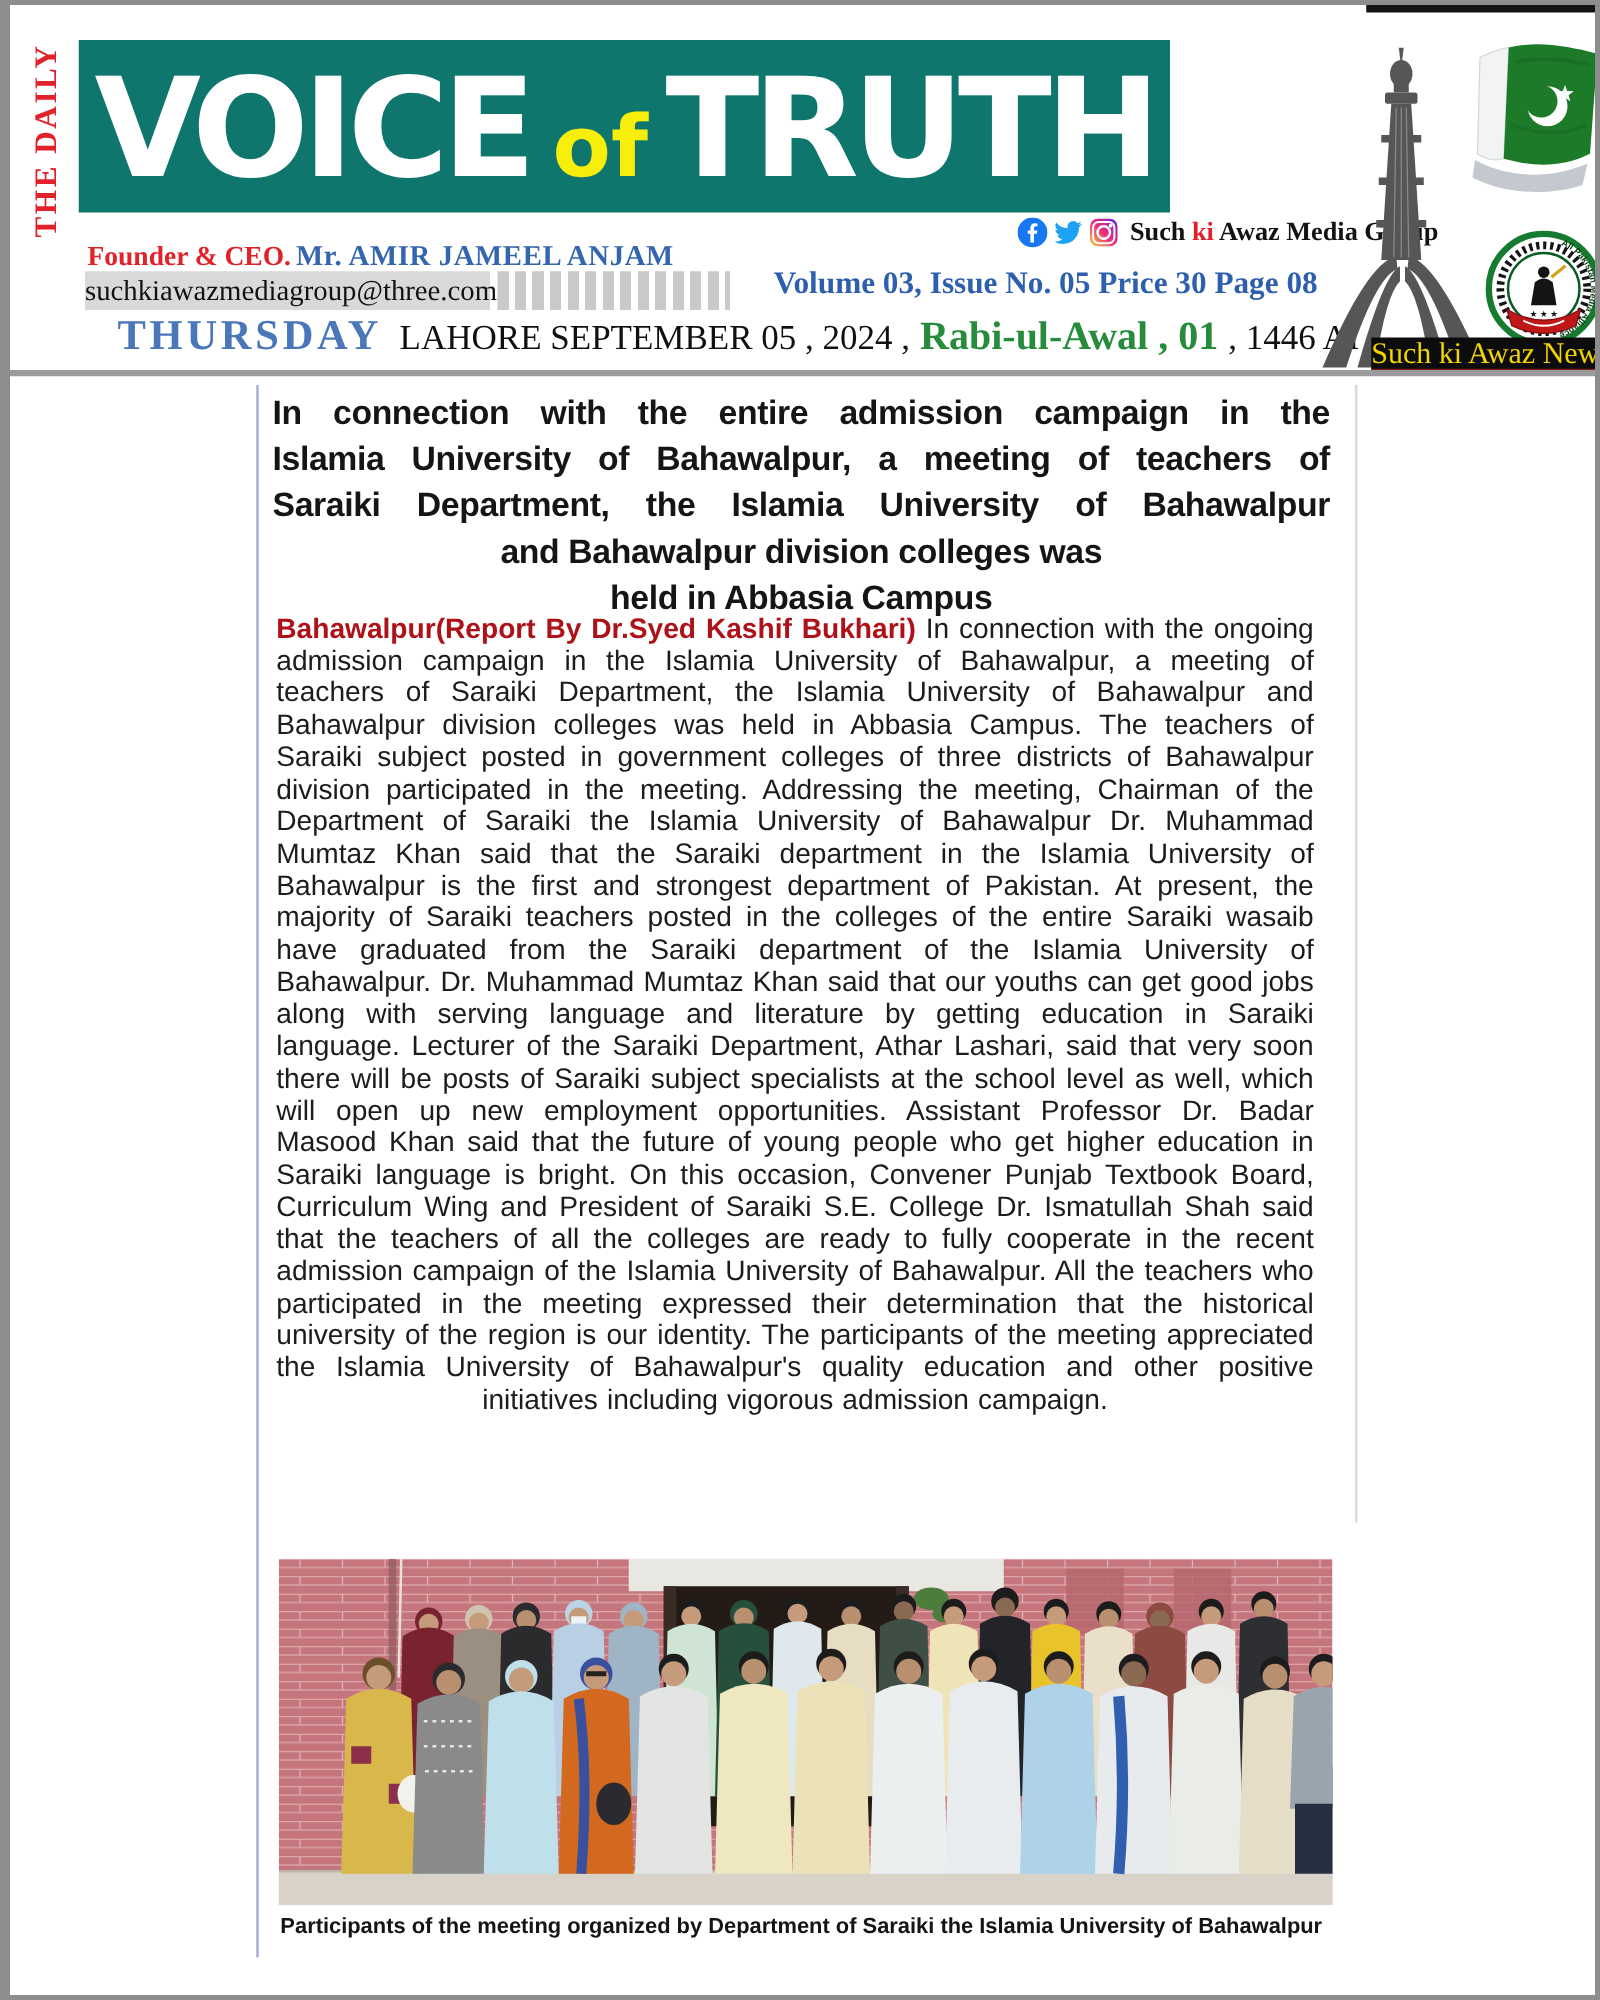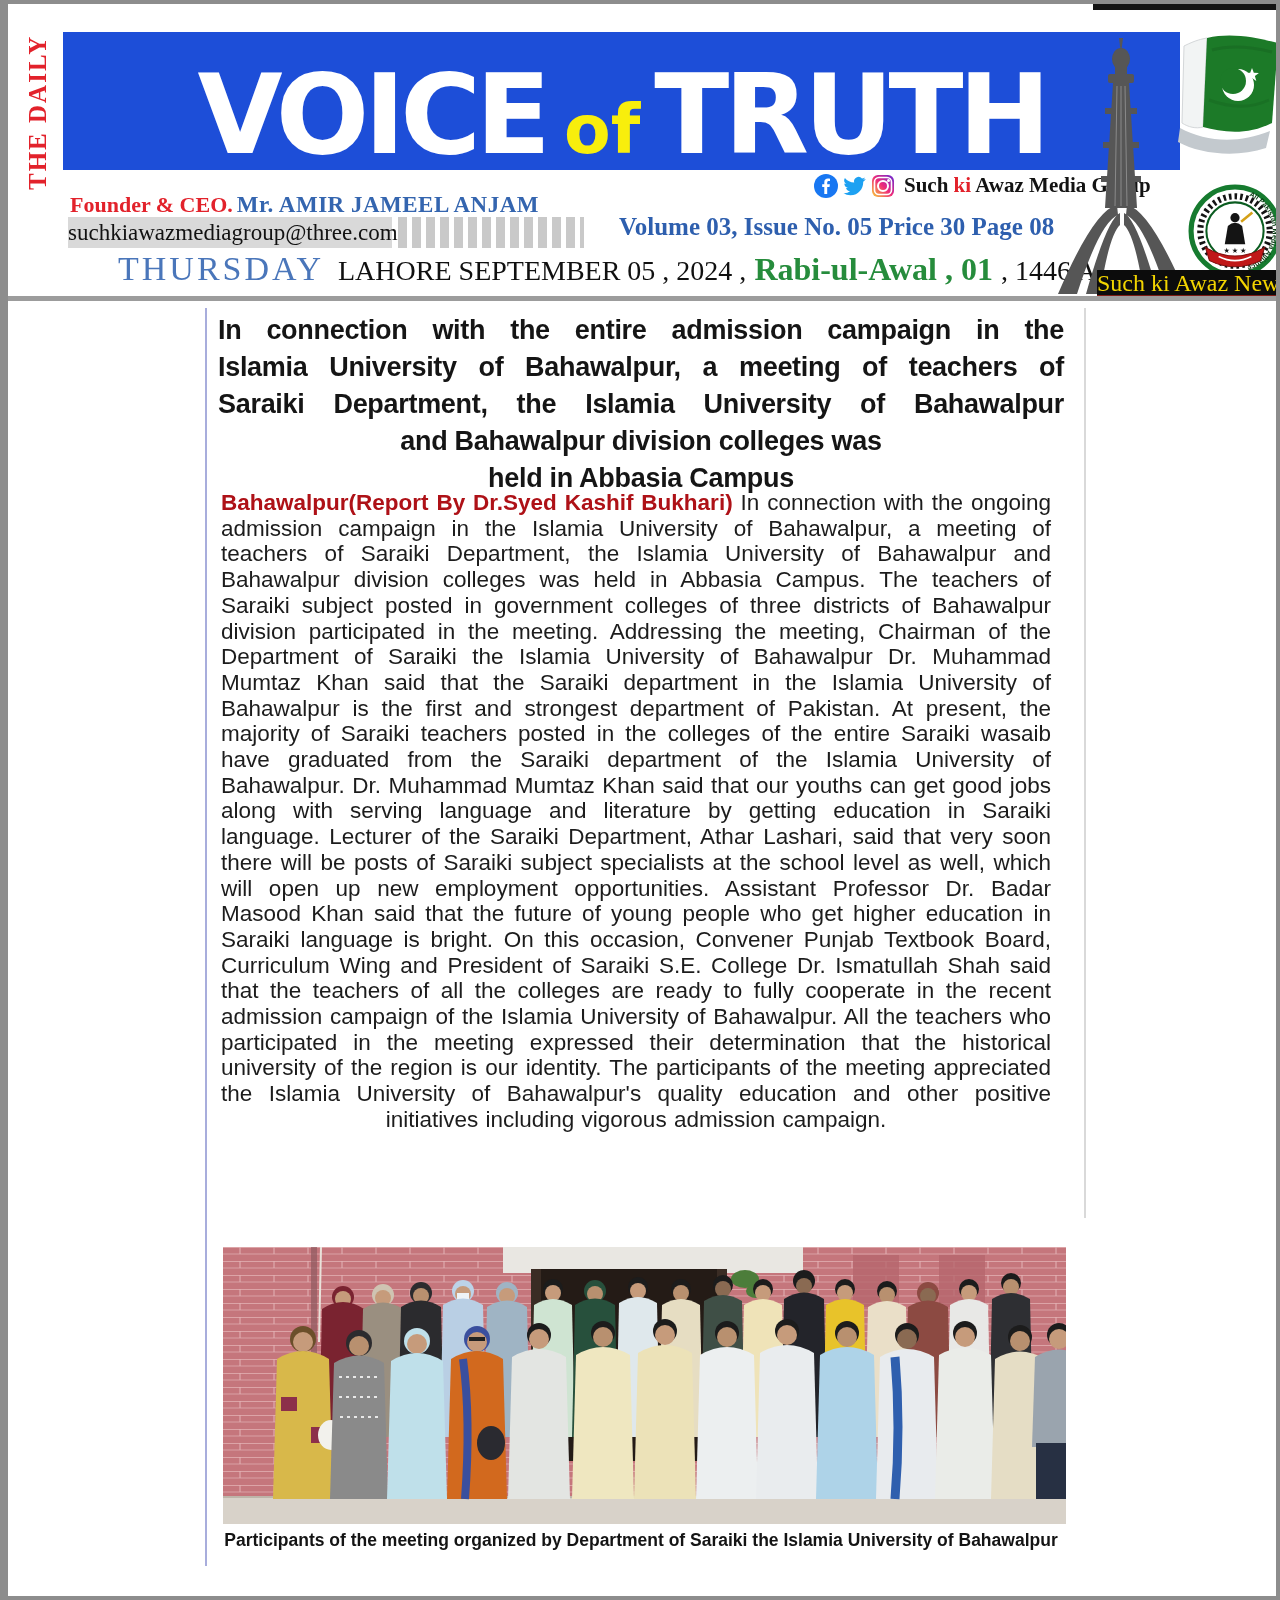--- a/index.html
+++ b/index.html
@@ -12,23 +12,23 @@
   }
   
   .topblack { position:absolute; left:1085px; top:0; width:191px; height:6px; background:#141414; }
   .the-daily {
     position:absolute; left:16px; top:28px; height:160px; width:36px;
     writing-mode:vertical-rl; transform:rotate(180deg);
     font-family:"Liberation Serif", serif; font-weight:bold; font-size:25px;
     color:#e2222b; letter-spacing:2px; text-align:center;
   }
   .masthead-box {
-    position:absolute; left:55px; top:28px; width:1117px; height:138px;
-    background:#1d4ed8; display:flex; align-items:baseline; justify-content:center;
-    white-space:nowrap; overflow:hidden; padding-top:24px;
+    position:absolute; left:55px; top:28px; width:873px; height:138px;
+    background:#0f766e; display:flex; align-items:baseline; justify-content:center;
+    white-space:nowrap; overflow:hidden; padding-top:12px;
   }
   .masthead-word {
     font-family:"DejaVu Sans", sans-serif; font-weight:bold; font-size:110px;
     color:#ffffff; letter-spacing:-5px; line-height:118px;
   }
   .masthead-of {
     font-family:"DejaVu Sans", sans-serif; font-weight:bold; font-size:68px;
     color:#f8ee0c; margin:0 14px 0 18px; letter-spacing:0;
   }
   .founder-row { position:absolute; left:62px; top:168px; white-space:nowrap;margin-top:20px; }
@@ -45,21 +45,21 @@
   }
   .stripes {
     position:absolute; left:390px; top:213px; width:186px; height:31px;
     background:repeating-linear-gradient(90deg,#c9c9c9 0 9px,#ffffff 9px 14px);
   }
   .volume-line {
     position:absolute; left:579px; top:209px; font-weight:bold; font-size:25px;
     color:#2e5fae; white-space:nowrap;margin-left:32px;
   }
   .day-row { position:absolute; left:86px; top:246px; white-space:nowrap; }
-  .day-name { font-weight:normal; font-size:34px; color:#4a76ba; letter-spacing:3px; margin-right:14px;margin-left:24px; }
+  .day-name { font-weight:bold; font-size:34px; color:#4a76ba; letter-spacing:3px; margin-right:14px; }
   .date-black { font-weight:normal; font-size:28px; color:#101010; }
   .date-green { font-weight:bold; font-size:32px; color:#268c3c; }
   .tower { position:absolute; left:1048px; top:34px; }
   .flag { position:absolute; left:1168px; top:26px; }
   .org-logo { position:absolute; left:1180px; top:180px; }
   .news-badge {
     position:absolute; left:1089px; top:266px; width:187px; height:27px;
     background:#0c0c0c; color:#f2d400; font-size:24px; text-align:center;
     line-height:26px; border-bottom:2px solid #7e1c16; white-space:nowrap;
   }

